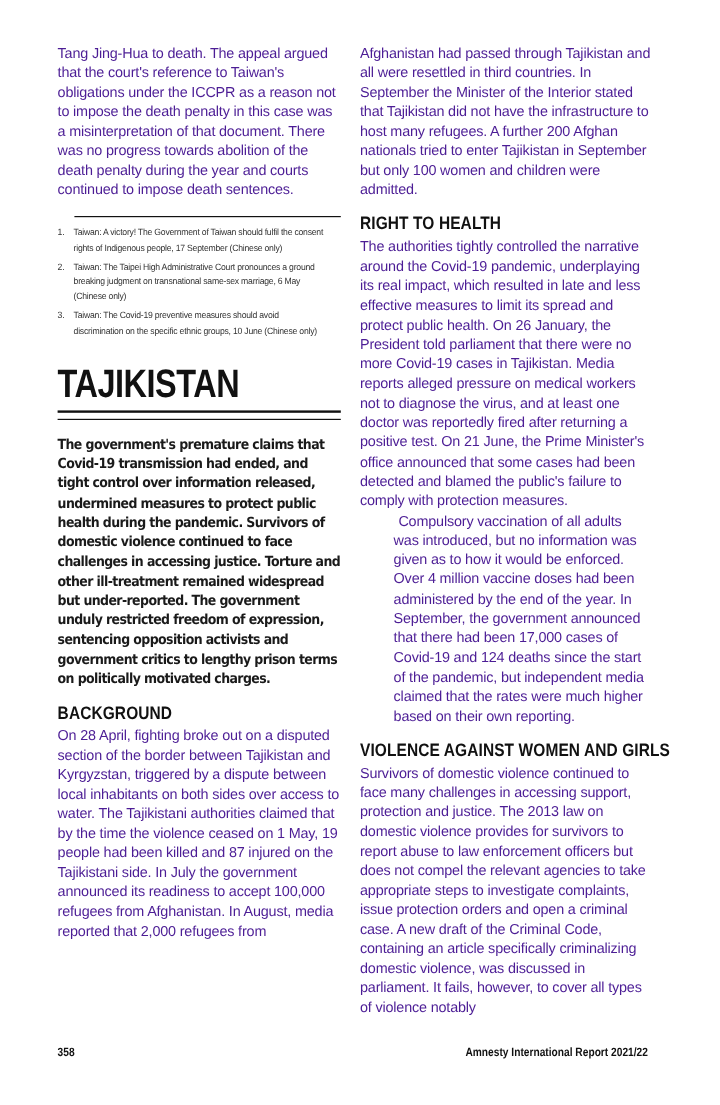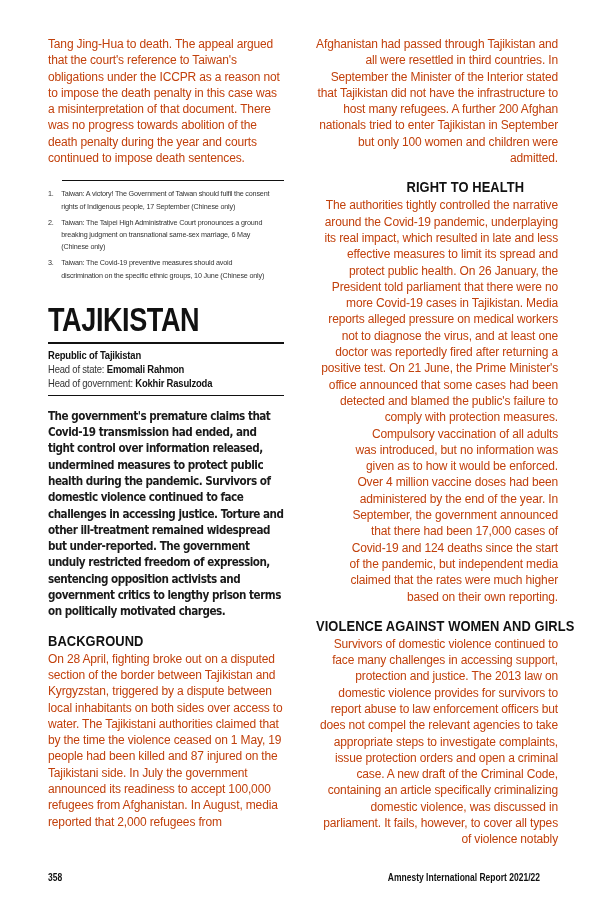--- a/index.html
+++ b/index.html
@@ -1,21 +1,21 @@
 <!DOCTYPE html>
 <html><head>
   <meta charset="utf-8">
   <style>
     html, body { margin: 0; padding: 0; background: #ffffff; }
     body { width: 600px; height: 921px; position: relative; overflow: hidden;
            font-family: "Liberation Sans", sans-serif; color: #2a2a2a; }
     .col { position: absolute; top: 36px; }
     .col-left { left: 48px; width: 236px; }
-    .col-right { left: 316px; width: 242px; text-align: right; }
-    p.body { margin: 0; font-size: 12px; line-height: 16.3px; letter-spacing: -0.15px; color: #c2410c; }
+    .col-right { left: 300px; width: 242px; }
+    p.body { margin: 0; font-size: 12px; line-height: 16.3px; letter-spacing: -0.15px; color: #4c1d95; }
     p.indent { text-indent: 4px; margin-left: 28px; }
     .fn-rule { border: 0; border-top: 1.3px solid #111; margin: 14px 0 0 14px; width: 222px; }
     ol.footnotes { margin: 7px 0 0 0; padding: 0; list-style: none; }
     ol.footnotes li { display: flex; font-size: 7.6px; line-height: 12.2px; color: #333; margin-bottom: 4px;
                       font-family: "Liberation Sans", sans-serif; letter-spacing: -0.2px; transform: scaleX(0.95); transform-origin: left; }
     ol.footnotes li .num { width: 14px; flex: none; }
     h1.country { margin: 20px 0 0 0; font-family: "Liberation Sans", sans-serif; font-weight: 700; font-size: 33px;
                  letter-spacing: -0.5px; color: #111; transform: scaleX(0.82); transform-origin: left; line-height: 36px; }
     .rule-heavy { border: 0; border-top: 2px solid #111; margin: 4px 0 0 0; width: 236px; }
     .rule-thin { border: 0; border-top: 1.5px solid #111; margin: 5px 0 0 0; width: 236px; }
@@ -50,29 +50,20 @@
     </li>
     <li>
       <span class="num">3.</span>
       <span>Taiwan: The Covid-19 preventive measures should avoid discrimination on the specific ethnic groups, 10 June (Chinese only)</span>
     </li>
   </ol>
 
   <h1 class="country">TAJIKISTAN</h1>
   <hr class="rule-heavy">
 
-  <div class="facts">
-    <div class="row strong">Republic of Tajikistan</div>
-    <div class="row">
-      <span>Head of state: </span><span class="strong">Emomali Rahmon</span>
-    </div>
-    <div class="row">
-      <span>Head of government: </span><span class="strong">Kokhir Rasulzoda</span>
-    </div>
-  </div>
   <hr class="rule-thin">
 
   <p class="summary">The government's premature claims that Covid-19 transmission had ended, and tight control over information released, undermined measures to protect public health during the pandemic. Survivors of domestic violence continued to face challenges in accessing justice. Torture and other ill-treatment remained widespread but under-reported. The government unduly restricted freedom of expression, sentencing opposition activists and government critics to lengthy prison terms on politically motivated charges.</p>
 
   <h2 class="section first">BACKGROUND</h2>
   <p class="body">On 28 April, fighting broke out on a disputed section of the border between Tajikistan and Kyrgyzstan, triggered by a dispute between local inhabitants on both sides over access to water. The Tajikistani authorities claimed that by the time the violence ceased on 1 May, 19 people had been killed and 87 injured on the Tajikistani side. In July the government announced its readiness to accept 100,000 refugees from Afghanistan. In August, media reported that 2,000 refugees from</p>
 </div>
 
 <div class="col col-right">
   <p class="body">Afghanistan had passed through Tajikistan and all were resettled in third countries. In September the Minister of the Interior stated that Tajikistan did not have the infrastructure to host many refugees. A further 200 Afghan nationals tried to enter Tajikistan in September but only 100 women and children were admitted.</p>

